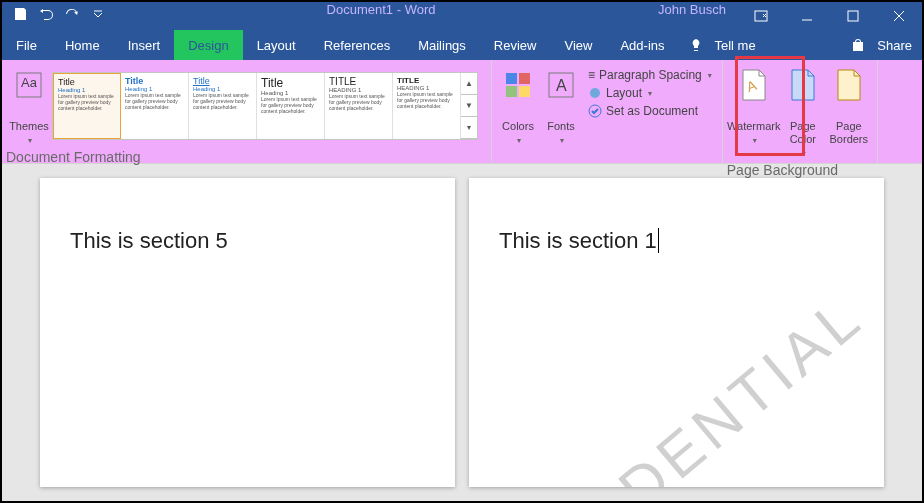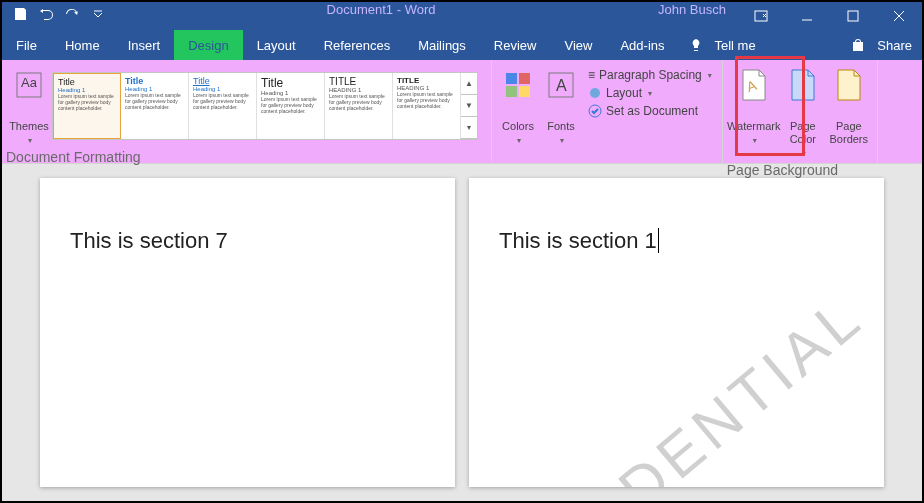--- a/index.html
+++ b/index.html
@@ -250,19 +250,19 @@
       </div>
     </div>
     <div class="group-label">Page Background</div>
   </div>
 
   <div class="highlight-box" style="left:733px;top:-4px;width:70px;height:100px"></div>
 </div>
 
 <div class="canvas">
   <div class="page">
-    <span>This is section 7</span>
+    <span>This is section 5</span>
   </div>
   <div class="page">
     <span class="cursor-caret">This is section 1</span>
     <div class="watermark-text">CONFIDENTIAL</div>
   </div>
 </div>
 
 </body></html>

